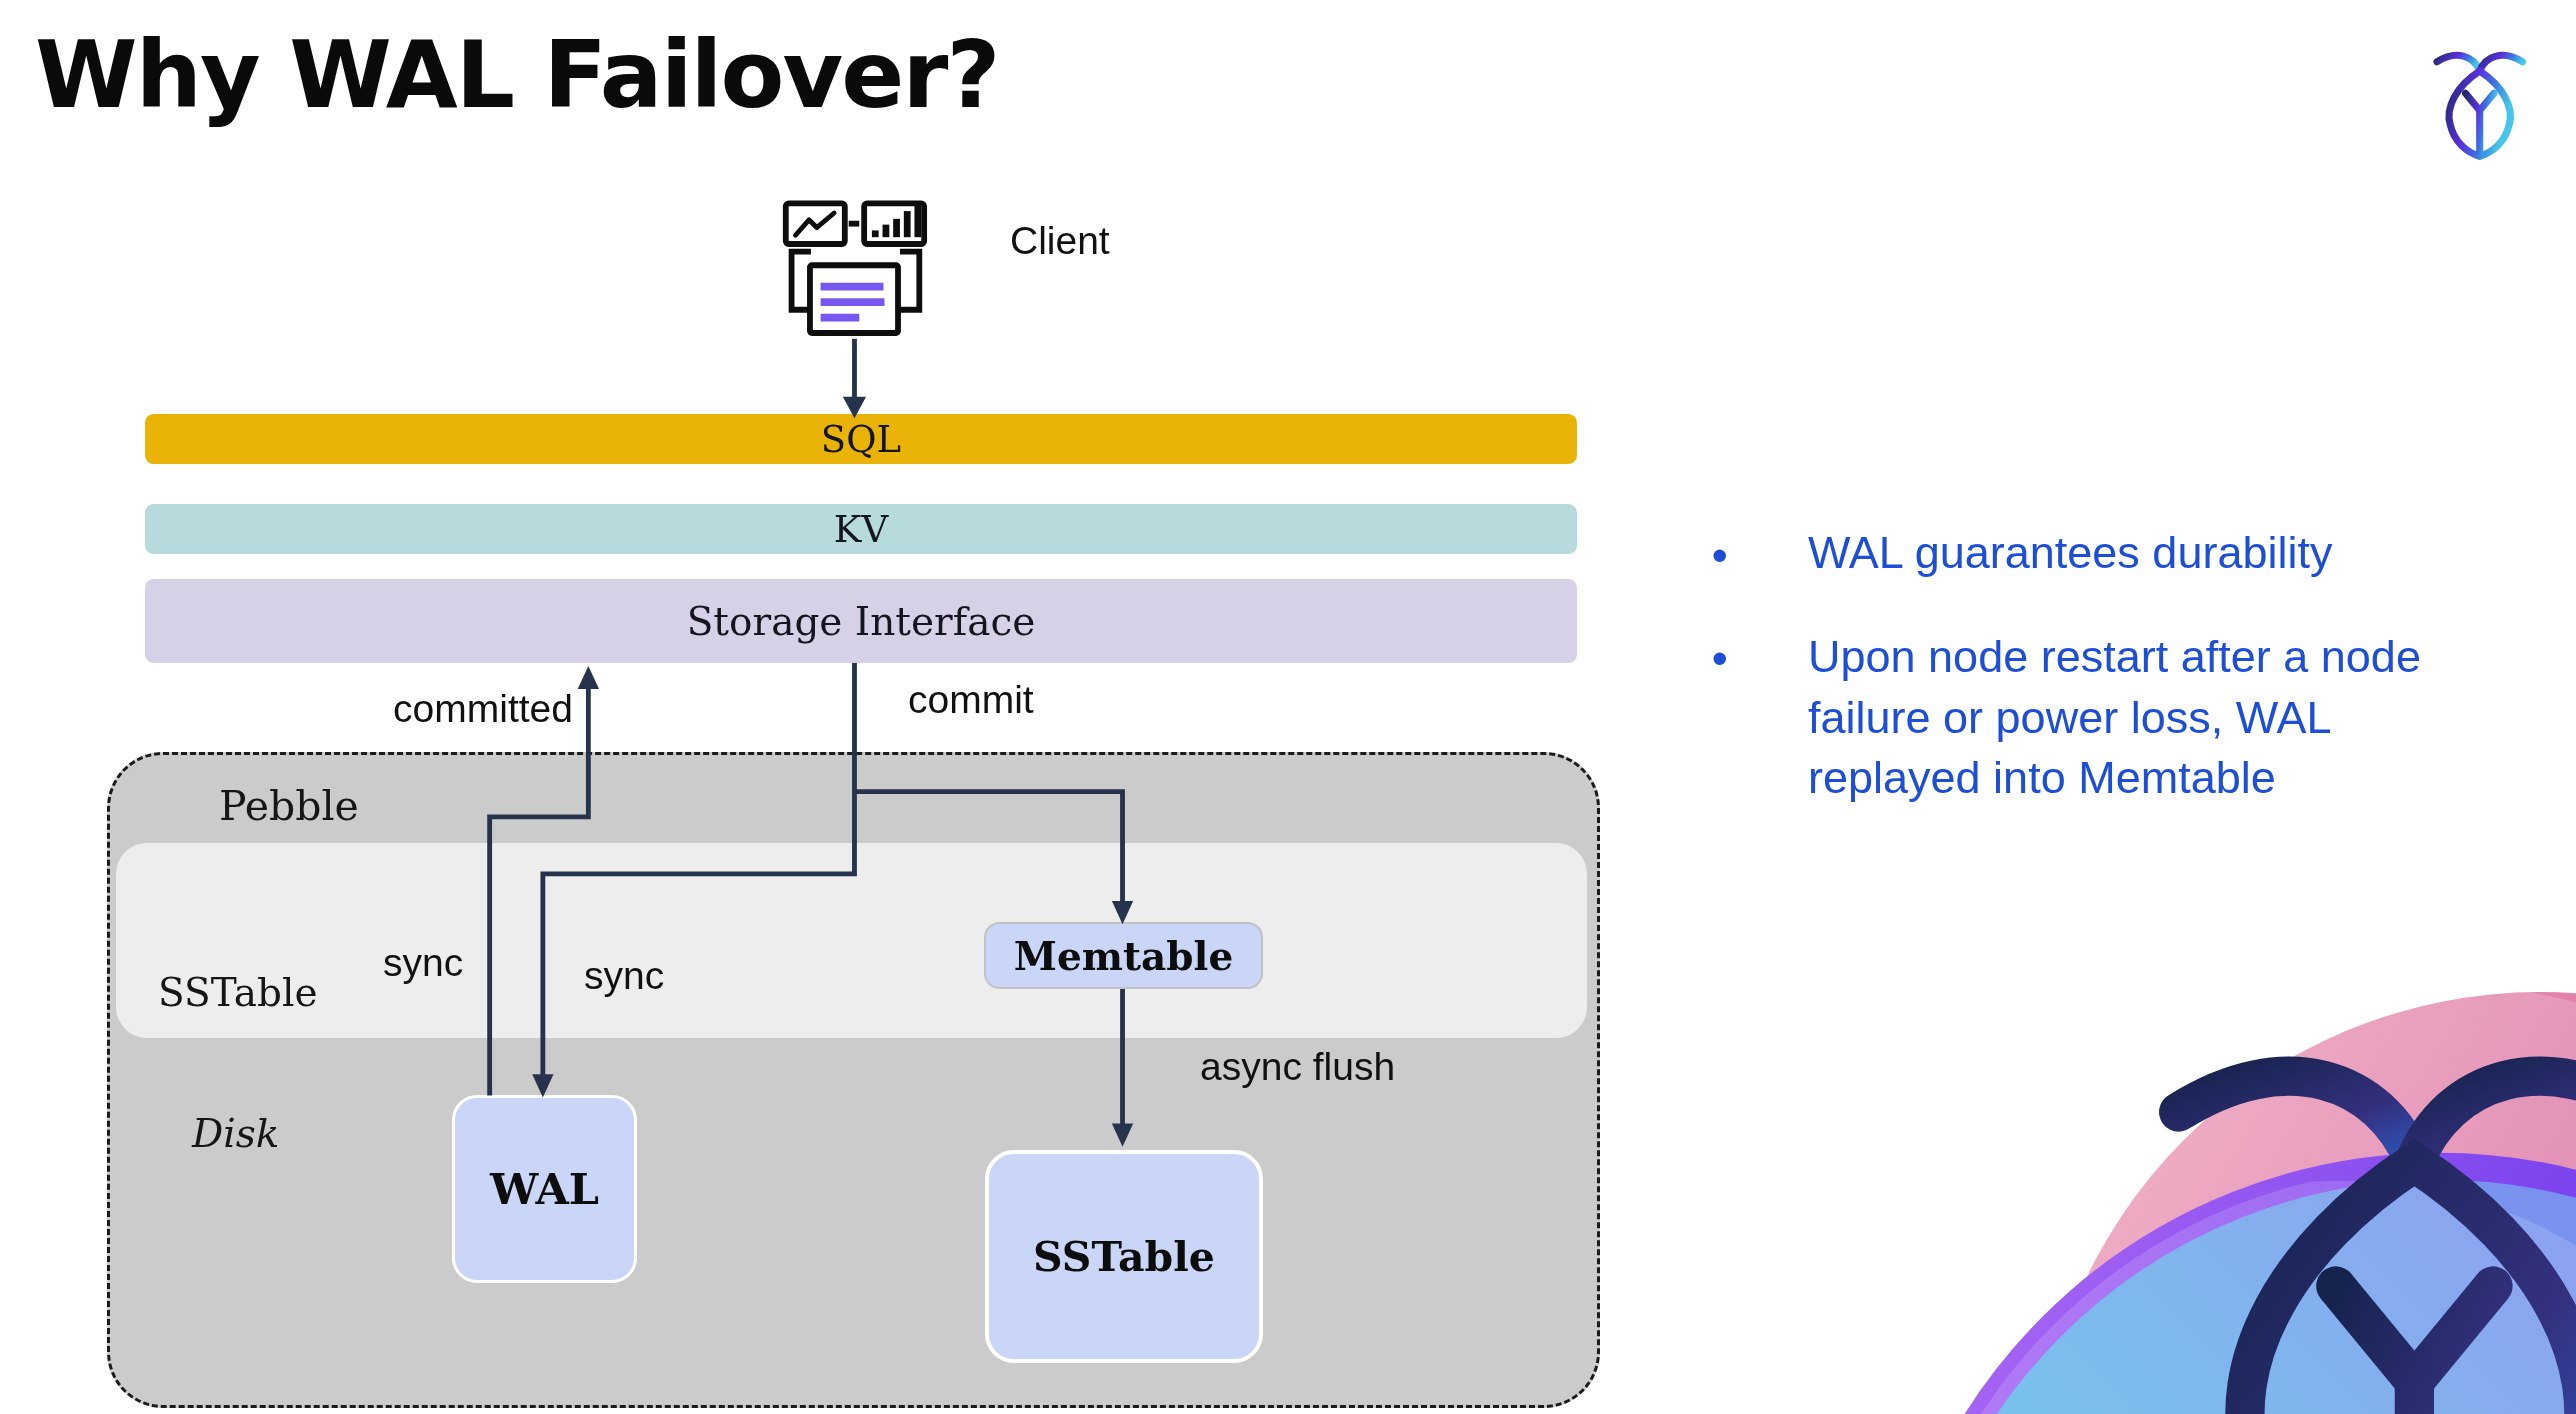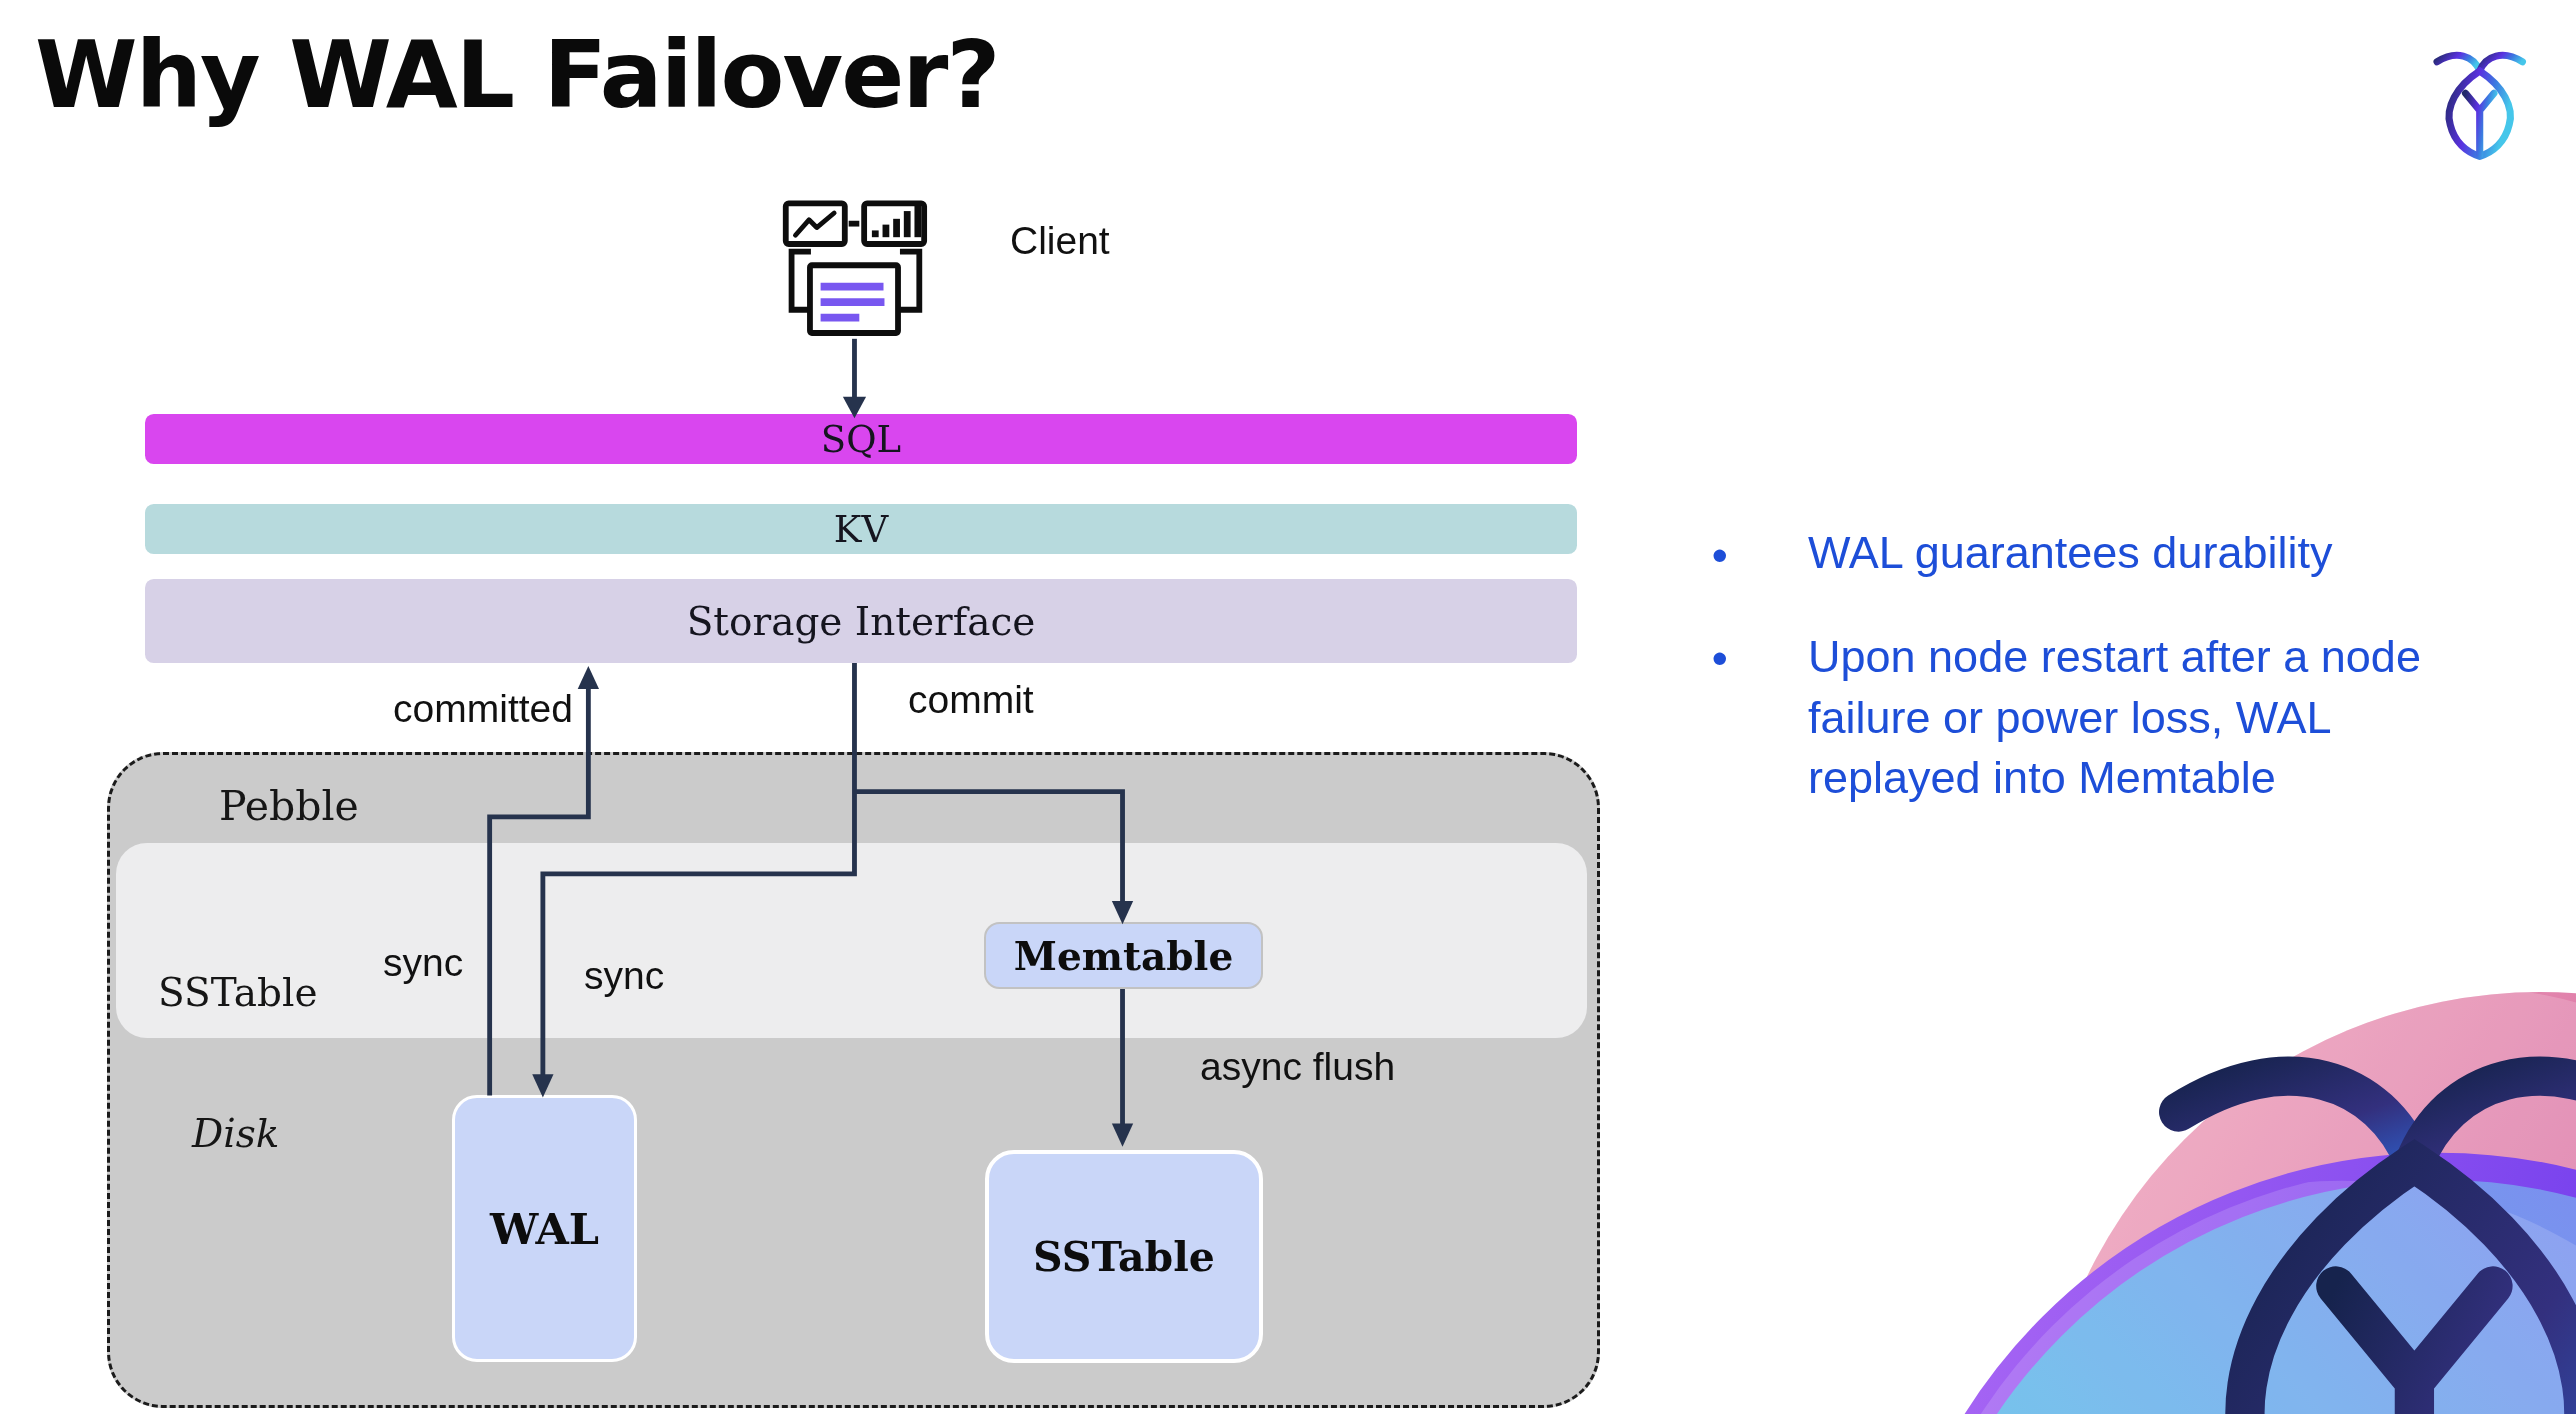--- a/index.html
+++ b/index.html
@@ -15,21 +15,21 @@
   .bar-kv{top:504px;height:50px;font-size:37px;}
   .bar-storage{top:579px;height:84px;font-size:39px;}
   
   .pebble{position:absolute;left:107px;top:752px;width:1493px;height:656px;
           border:3.9px dashed #1b1b1b;border-radius:56px;box-sizing:border-box;}
   .memory-band{position:absolute;left:116px;top:843px;width:1471px;height:195px;border-radius:31px;}
   
   .node{position:absolute;display:flex;align-items:center;justify-content:center;
         font-family:"DejaVu Serif","Liberation Serif",serif;font-weight:bold;color:#0d0d0d;
         box-sizing:border-box;}
-  .node-wal{left:452px;top:1095px;width:185px;height:267px;border:3.9px solid #ffffff;border-radius:25px;font-size:43px;}
+  .node-wal{left:452px;top:1095px;width:185px;height:188px;border:3.9px solid #ffffff;border-radius:25px;font-size:43px;}
   .node-memtable{left:984px;top:922px;width:279px;height:67px;border:2.9px solid #c2c2c2;border-radius:15.5px;font-size:39px;}
   .node-sstable{left:985px;top:1150px;width:278px;height:213px;border:4.8px solid #ffffff;border-radius:29px;font-size:41px;}
   
   .lbl{position:absolute;white-space:nowrap;}
   .serif-lbl{font-family:"DejaVu Serif","Liberation Serif",serif;color:#161616;}
   .sans-lbl{font-family:"Liberation Sans",sans-serif;color:#111;}
   .lbl-pebble{left:219px;top:782px;font-size:41px;}
   .lbl-memory{left:158px;top:970px;font-size:39px;}
   .lbl-disk{left:192px;top:1111px;font-size:39px;font-style:italic;}
   .lbl-client{left:1010px;top:219px;font-size:39px;}
@@ -47,21 +47,21 @@
   svg.art{position:absolute;left:0;top:0;pointer-events:none;}
 </style>
 </head>
 <body>
 
 <div class="canvas">
 
   <div class="pebble" style="background: rgb(203, 203, 203);"></div>
   <div class="memory-band" style="background: rgb(237, 237, 238);"></div>
 
-  <div class="bar bar-sql" style="background: #d946ef;">
+  <div class="bar bar-sql" style="background: #eab308;">
     <span>SQL</span>
   </div>
   <div class="bar bar-kv" style="background: rgb(183, 218, 221);">
     <span>KV</span>
   </div>
   <div class="bar bar-storage" style="background: rgb(215, 209, 231);">
     <span>Storage Interface</span>
   </div>
 
   <div class="node node-wal" style="background: rgb(201, 214, 248);">

